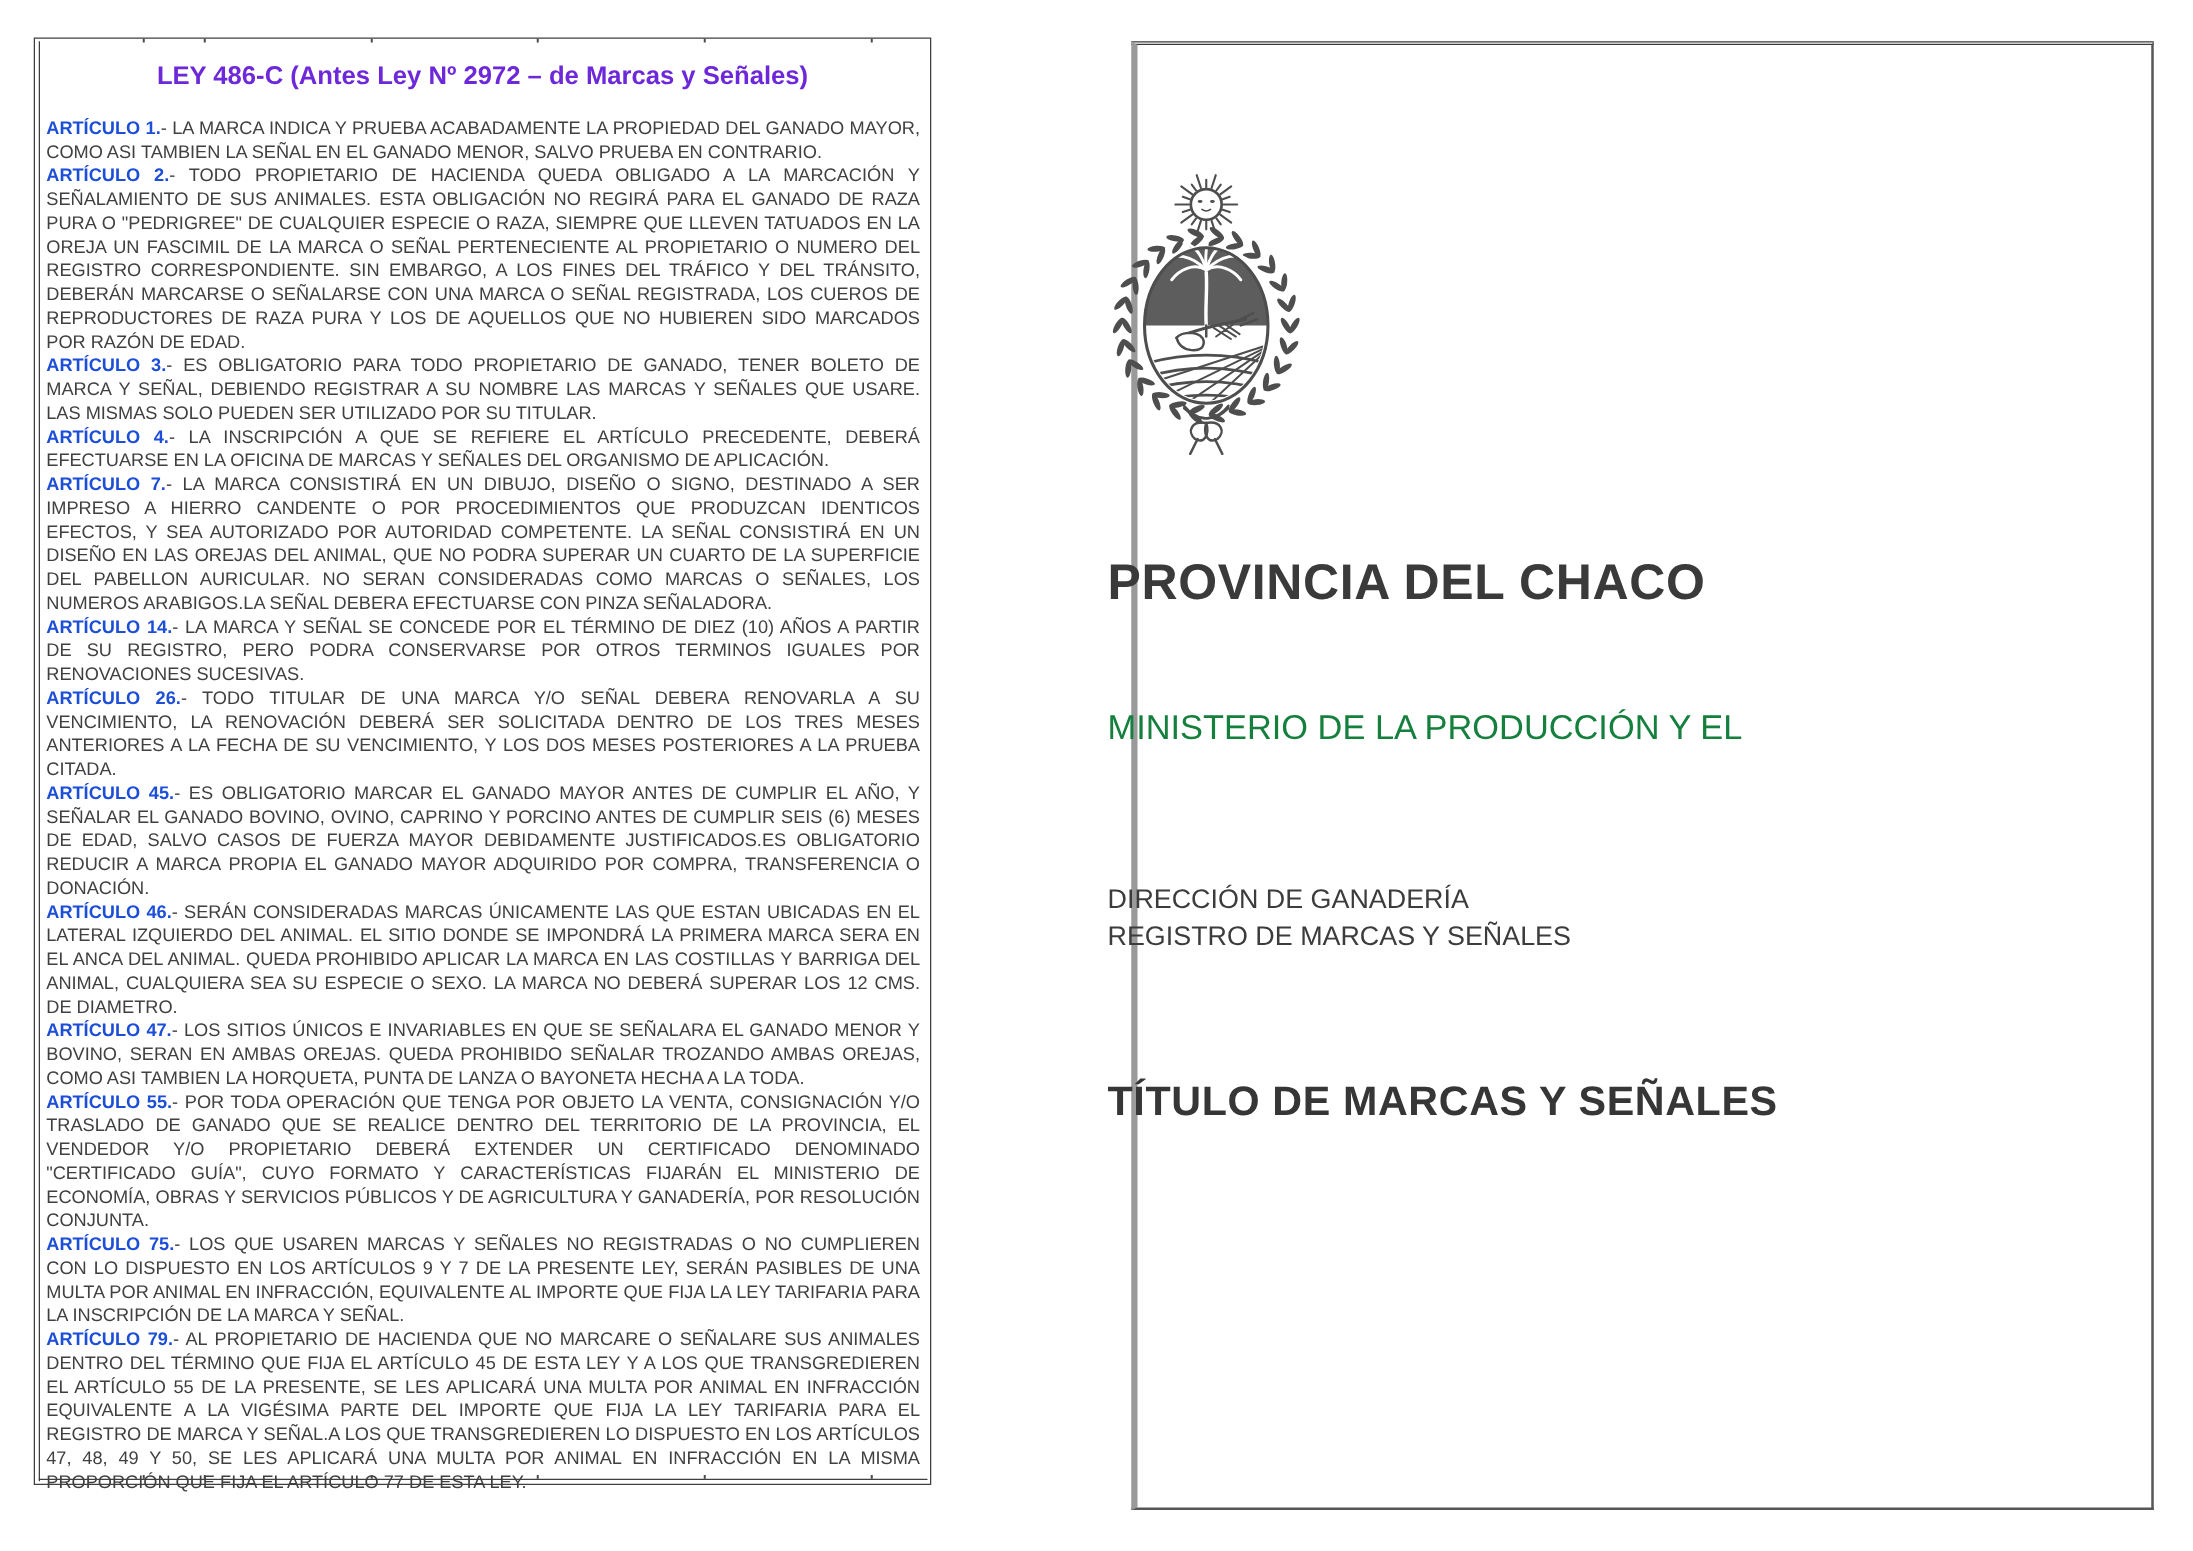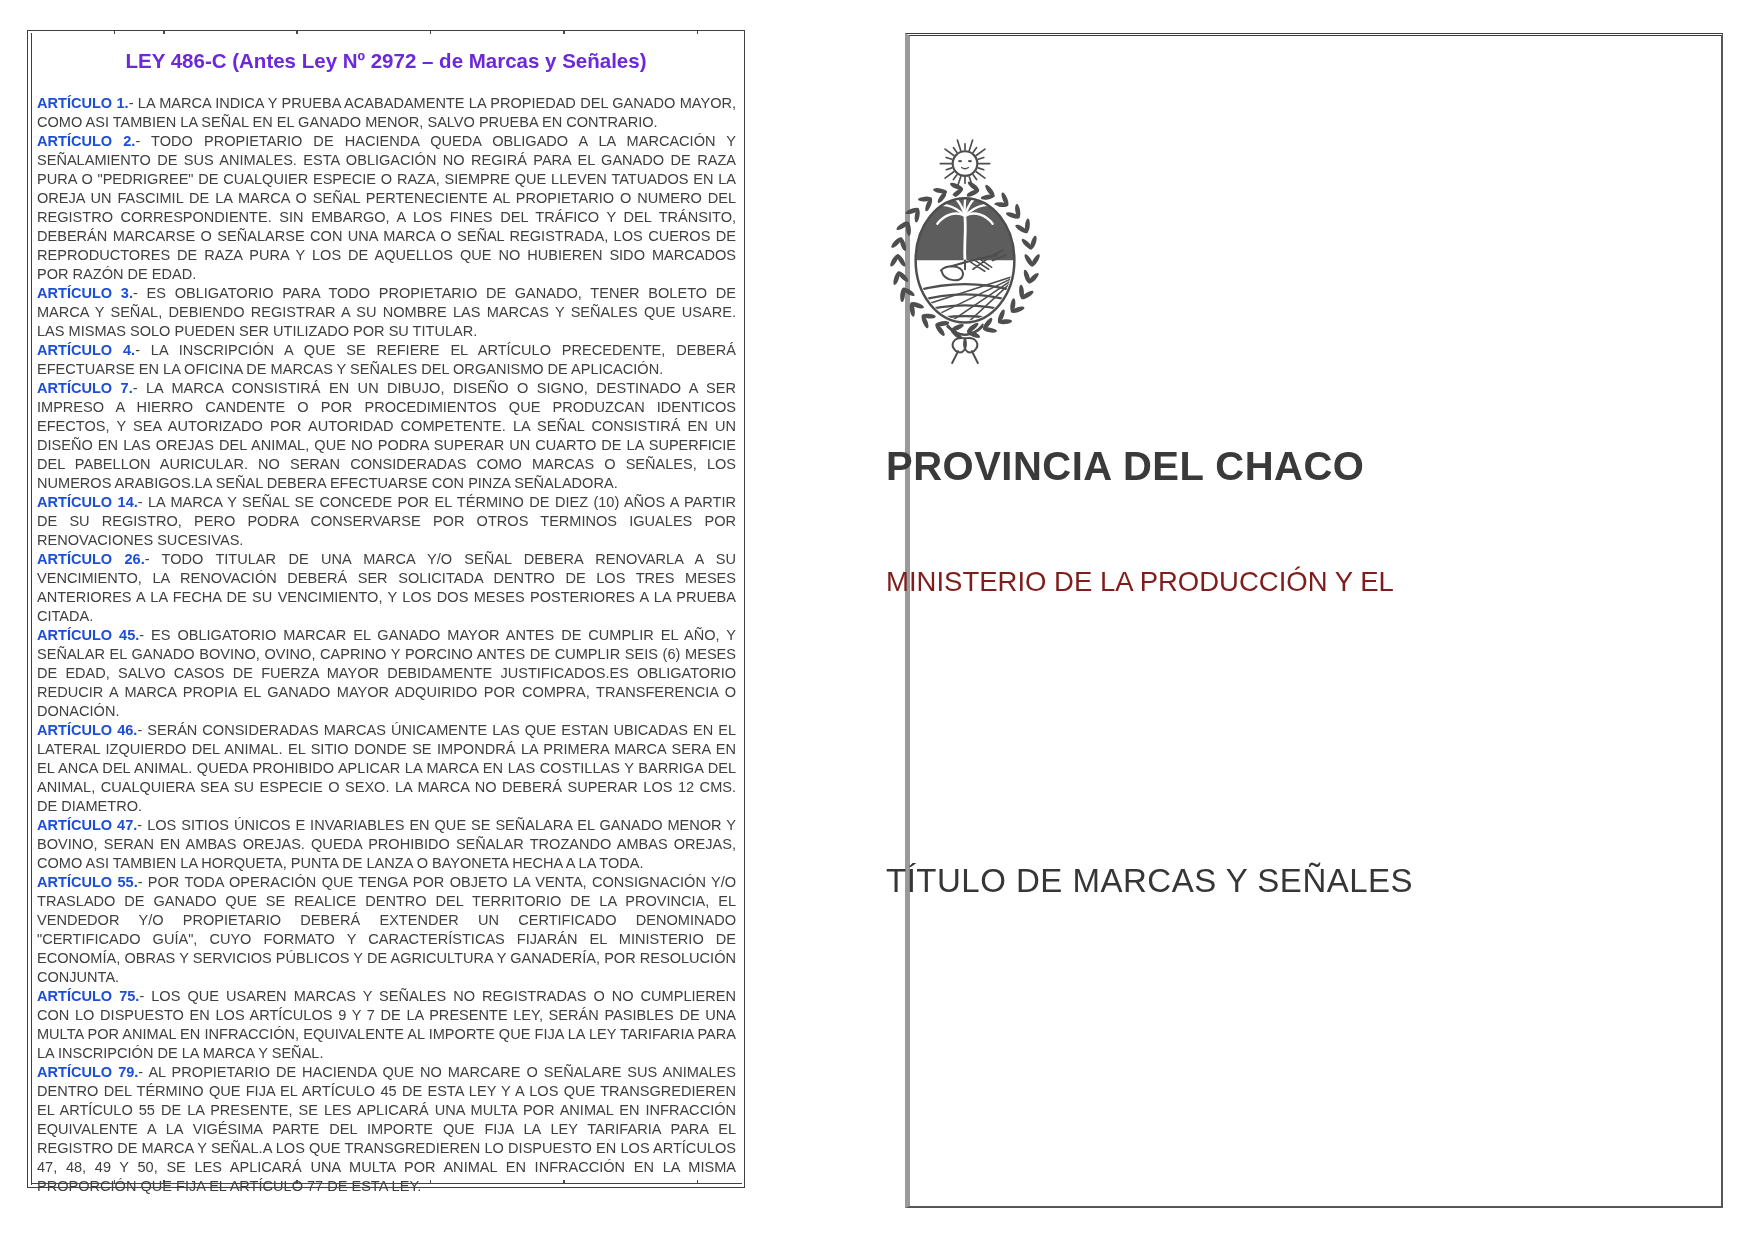--- a/index.html
+++ b/index.html
@@ -24,23 +24,23 @@
   #articles p{margin:0;}
   .art-label{font-weight:bold;color:#1d4ed8;}
 
   
   #right-page{left:905px;top:33px;width:818px;height:1175px;
     border-top:3px double #3a3a3a;border-left:5px solid #9a9a9a;
     border-right:2px solid #565656;border-bottom:2px solid #565656;}
   .rp{position:absolute;left:0;width:100%;text-align:left;transform:translateX(-24px);}
   #emblem-wrap{top:95px;}
   #province{top:408px;font-size:40px;font-weight:bold;letter-spacing:.5px;color:#3a3a3a;}
-  #ministry{top:527px;font-size:27.5px;line-height:38px;color:#7f1d1d;}
+  #ministry{top:527px;font-size:27.5px;line-height:38px;color:#15803d;}
   #department{top:668px;font-size:21.5px;line-height:30px;color:#3c3c3c;}
-  #doc-title{top:826px;font-size:33px;font-weight:normal;letter-spacing:.5px;color:#363636;}
+  #doc-title{top:826px;font-size:33px;font-weight:bold;letter-spacing:.5px;color:#363636;}
 </style>
 </head>
 <body>
 
 <div class="page" id="left-page">
   <div class="ticks top"></div>
   <div class="ticks bottom"></div>
   <div class="ln-left"></div>
   <div class="ln-bottom"></div>
   <div id="left-title">LEY 486-C (Antes Ley Nº 2972 – de Marcas y Señales)</div>
@@ -194,15 +194,19 @@
       </g>
     </svg>
   </div>
 
   <div class="rp" id="province">PROVINCIA DEL CHACO</div>
 
   <div class="rp" id="ministry">
     <div>MINISTERIO DE LA PRODUCCIÓN Y EL</div>
   </div>
 
+  <div class="rp" id="department">
+    <div>DIRECCIÓN DE GANADERÍA</div>
+    <div>REGISTRO DE MARCAS Y SEÑALES</div>
+  </div>
 
   <div class="rp" id="doc-title">TÍTULO DE MARCAS Y SEÑALES</div>
 </div>
 
 </body></html>

